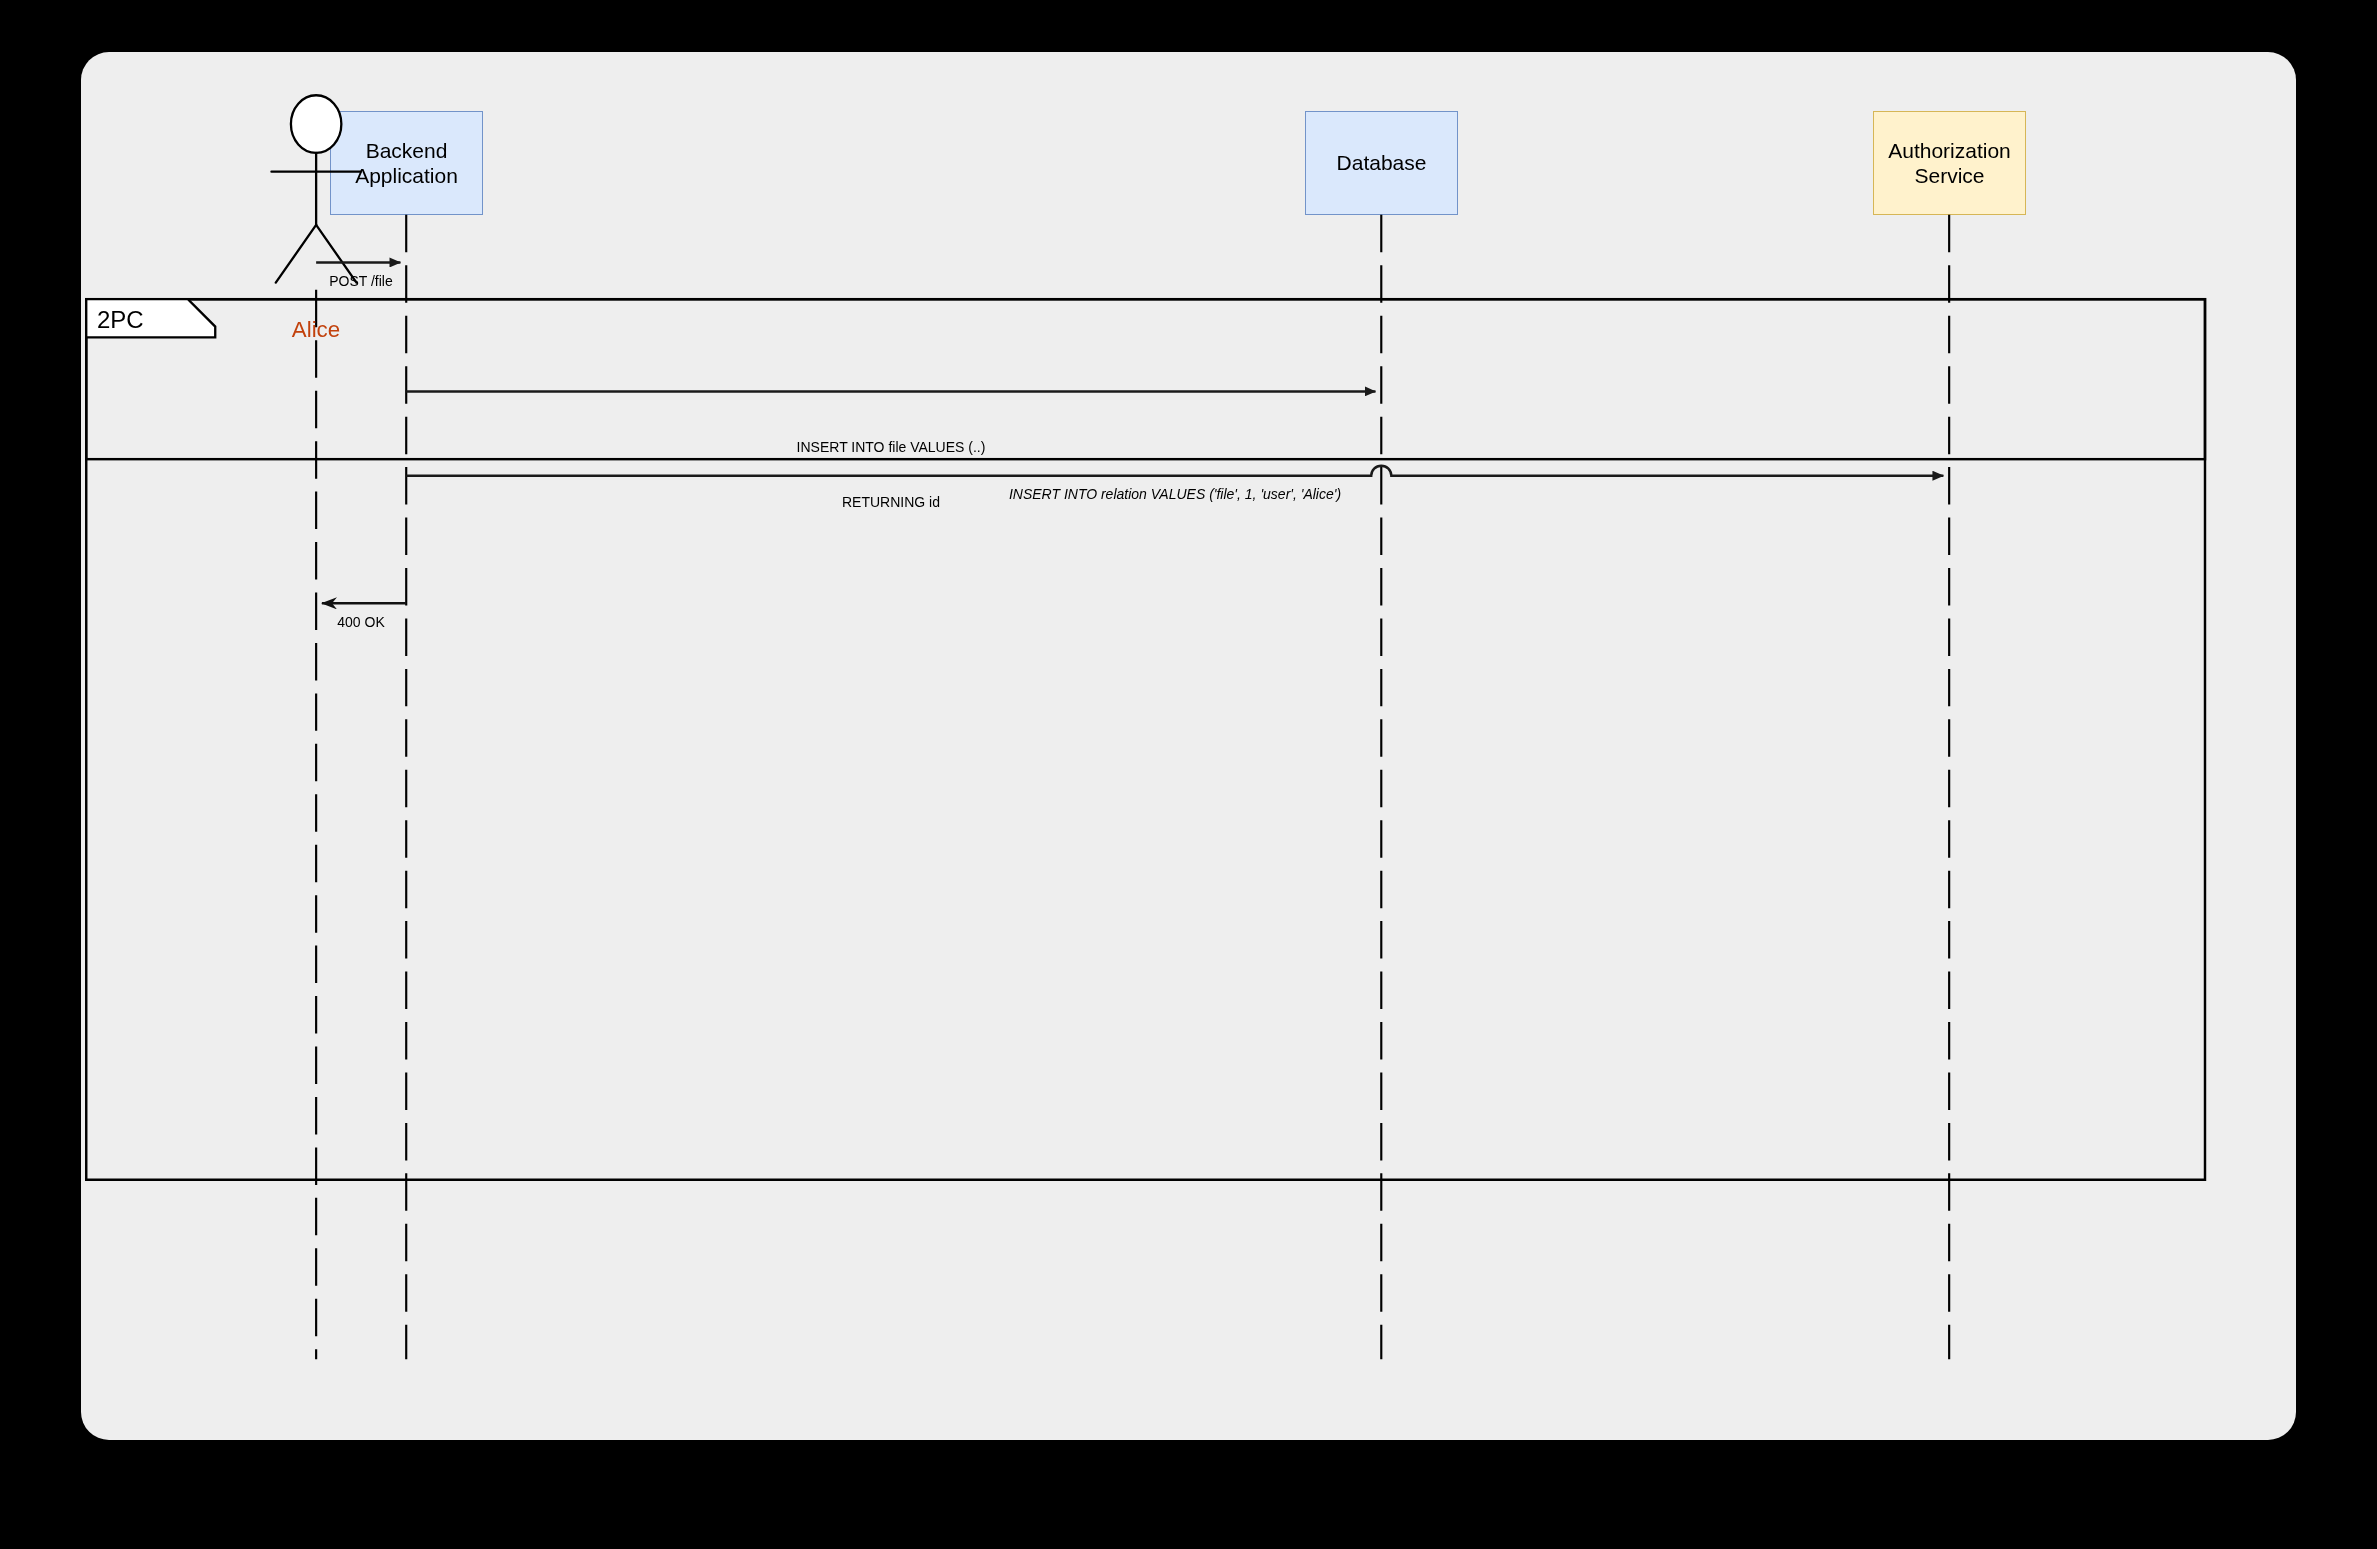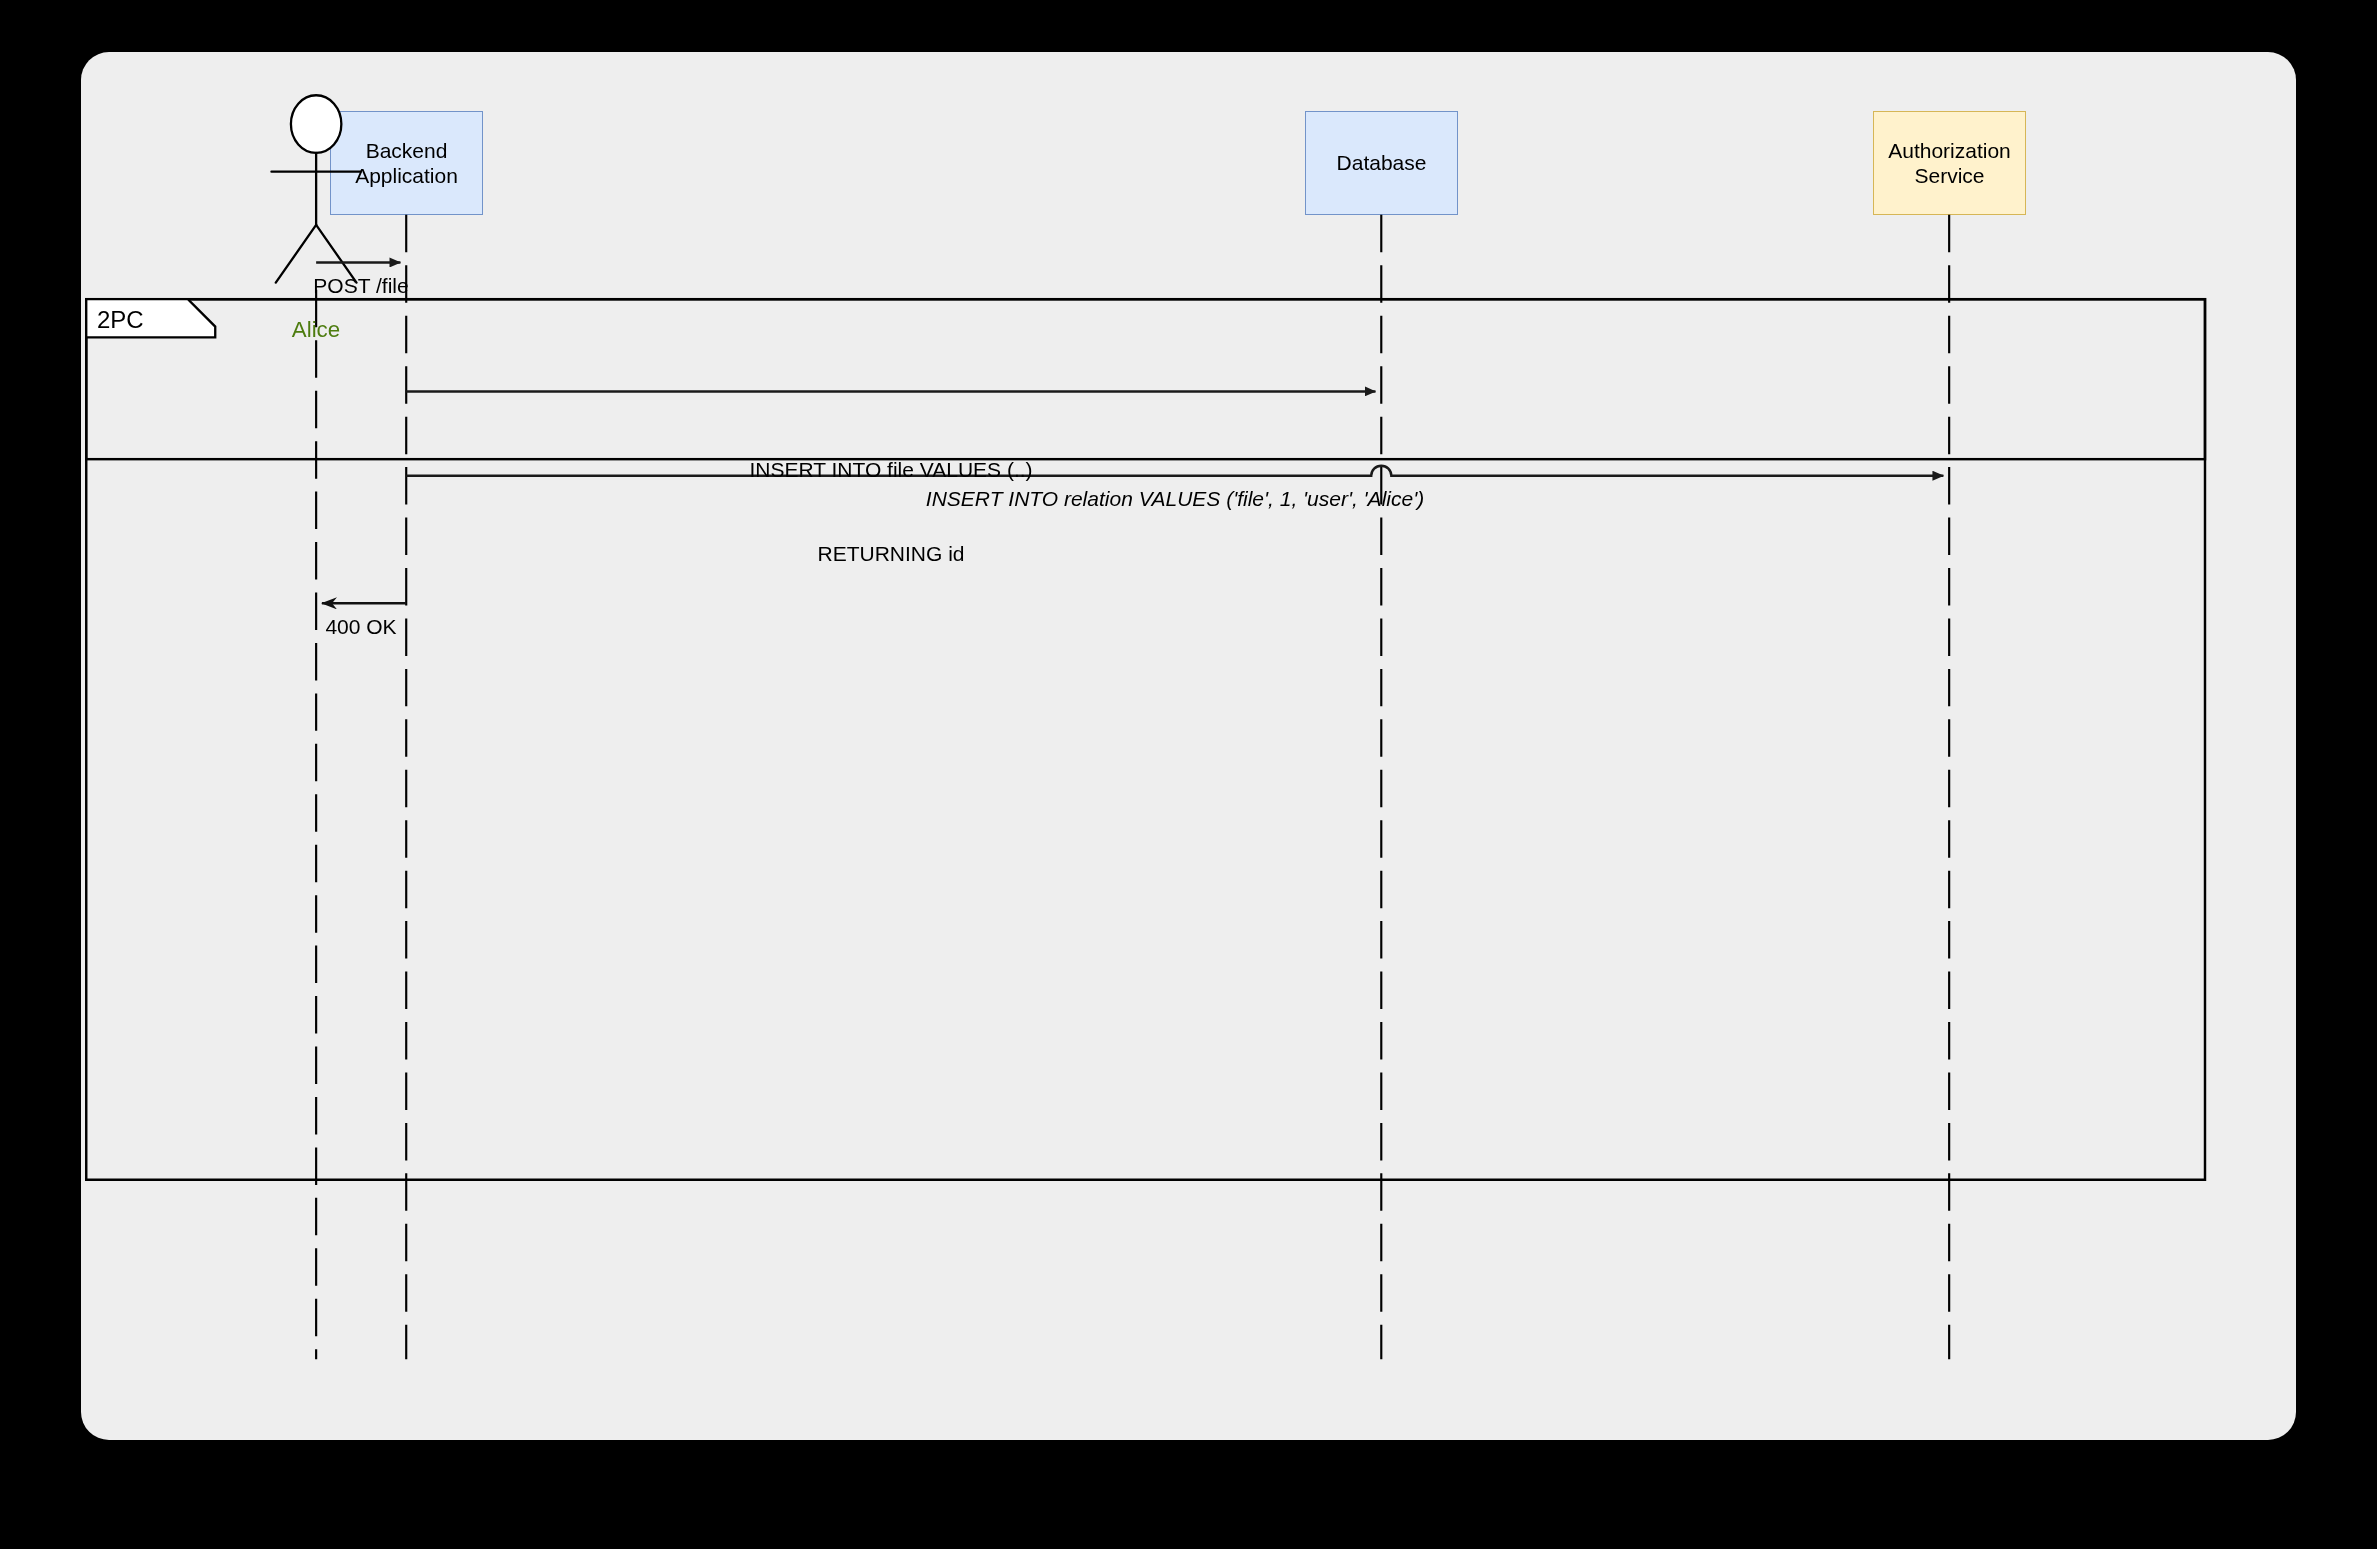--- a/index.html
+++ b/index.html
@@ -6,23 +6,23 @@
   body{width:2377px;height:1550px;font-family:"Liberation Sans",sans-serif;overflow:hidden;}
   #stage{position:relative;width:2377px;height:1550px;background:#000;}
   #canvas{position:absolute;left:81px;top:52px;width:2215px;height:1388px;
           background:#eeeeee;border-radius:28px;overflow:hidden;}
   .svgwrap{position:absolute;left:0;top:0;width:2215px;height:1388px;}
   .pbox{position:absolute;box-sizing:border-box;display:flex;align-items:center;
         justify-content:center;text-align:center;line-height:1.2;}
   .pbox span{font-size:21px;color:#000;}
   .pbox.blue{background:#dae8fc;border:1.4px solid #7293c9;}
   .pbox.yellow{background:#fff2cc;border:1.4px solid #d6b656;}
-  .msglabel{position:absolute;font-size:21px;color:#000;text-align:center;
+  .msglabel{position:absolute;font-size:14px;color:#000;text-align:center;
             line-height:1.32;white-space:pre;transform:translateX(-50%);}
-  .actorlabel{position:absolute;font-size:22.3px;color:#4d7c0f;text-align:left;
+  .actorlabel{position:absolute;font-size:22.3px;color:#c2410c;text-align:left;
               transform:translateX(-50%);}
   .fraglabel{position:absolute;font-size:24px;color:#000;}
 </style>
 </head>
 <body>
 
 <div id="stage">
   <div id="canvas">
 
     <div class="pbox blue" style="left:249px;top:59px;width:153px;height:104px;">

